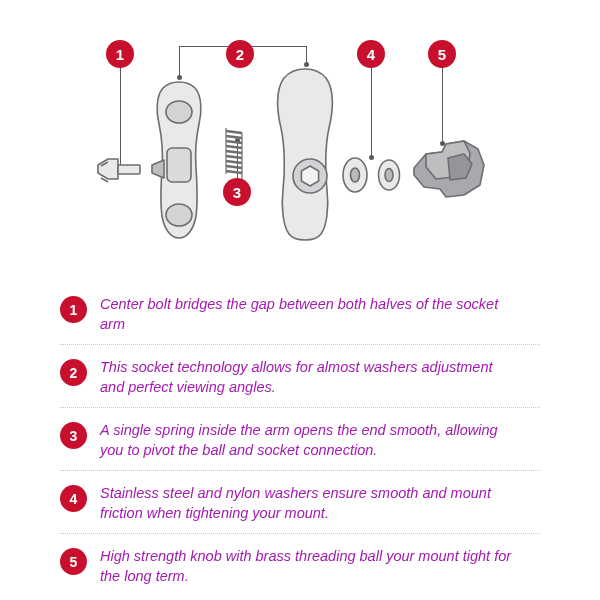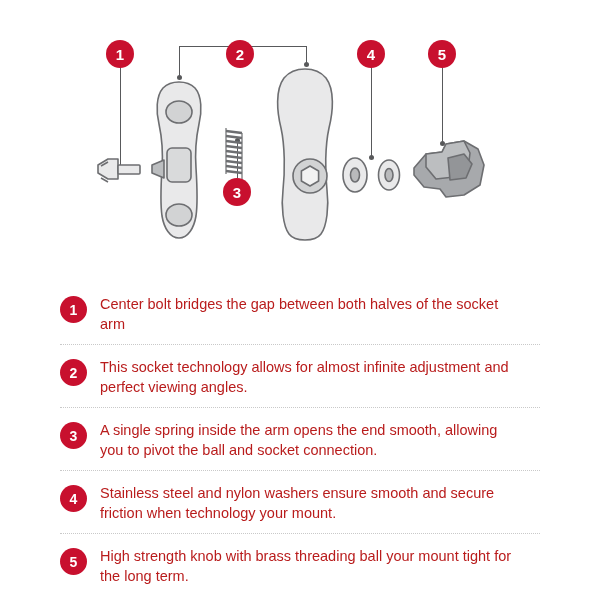--- a/index.html
+++ b/index.html
@@ -47,23 +47,24 @@
     flex:0 0 auto;
     width:27px;height:27px;border-radius:50%;
     background:#c8102e;color:#fff;
     font-size:14px;font-weight:bold;
     display:flex;align-items:center;justify-content:center;
     margin-right:13px;margin-top:4px;
   }
   .legend-text{
     font-size:14.5px;
     line-height:20px;
-    color:#b91c1c;
+    color:#a21caf;
     max-width:420px;
     padding-top:2px;
+    font-style:italic;
   }
 </style>
 </head>
 <body>
 
 <div class="page">
 
   <div class="diagram">
 
     <div class="leader v" style="left:120px;top:64px;height:105px;"></div>
@@ -154,35 +155,35 @@
       <div class="legend-badge">
           <span>1</span>
         </div>
       <div class="legend-text">Center bolt bridges the gap between both halves of the socket arm</div>
     </div>
 
     <div class="legend-row">
       <div class="legend-badge">
           <span>2</span>
         </div>
-      <div class="legend-text">This socket technology allows for almost infinite adjustment and perfect viewing angles.</div>
+      <div class="legend-text">This socket technology allows for almost washers adjustment and perfect viewing angles.</div>
     </div>
 
     <div class="legend-row">
       <div class="legend-badge">
           <span>3</span>
         </div>
       <div class="legend-text">A single spring inside the arm opens the end smooth, allowing you to pivot the ball and socket connection.</div>
     </div>
 
     <div class="legend-row">
       <div class="legend-badge">
           <span>4</span>
         </div>
-      <div class="legend-text">Stainless steel and nylon washers ensure smooth and secure friction when technology your mount.</div>
+      <div class="legend-text">Stainless steel and nylon washers ensure smooth and mount friction when tightening your mount.</div>
     </div>
 
     <div class="legend-row">
       <div class="legend-badge">
           <span>5</span>
         </div>
       <div class="legend-text">High strength knob with brass threading ball your mount tight for the long term.</div>
     </div>
   </div>
 

